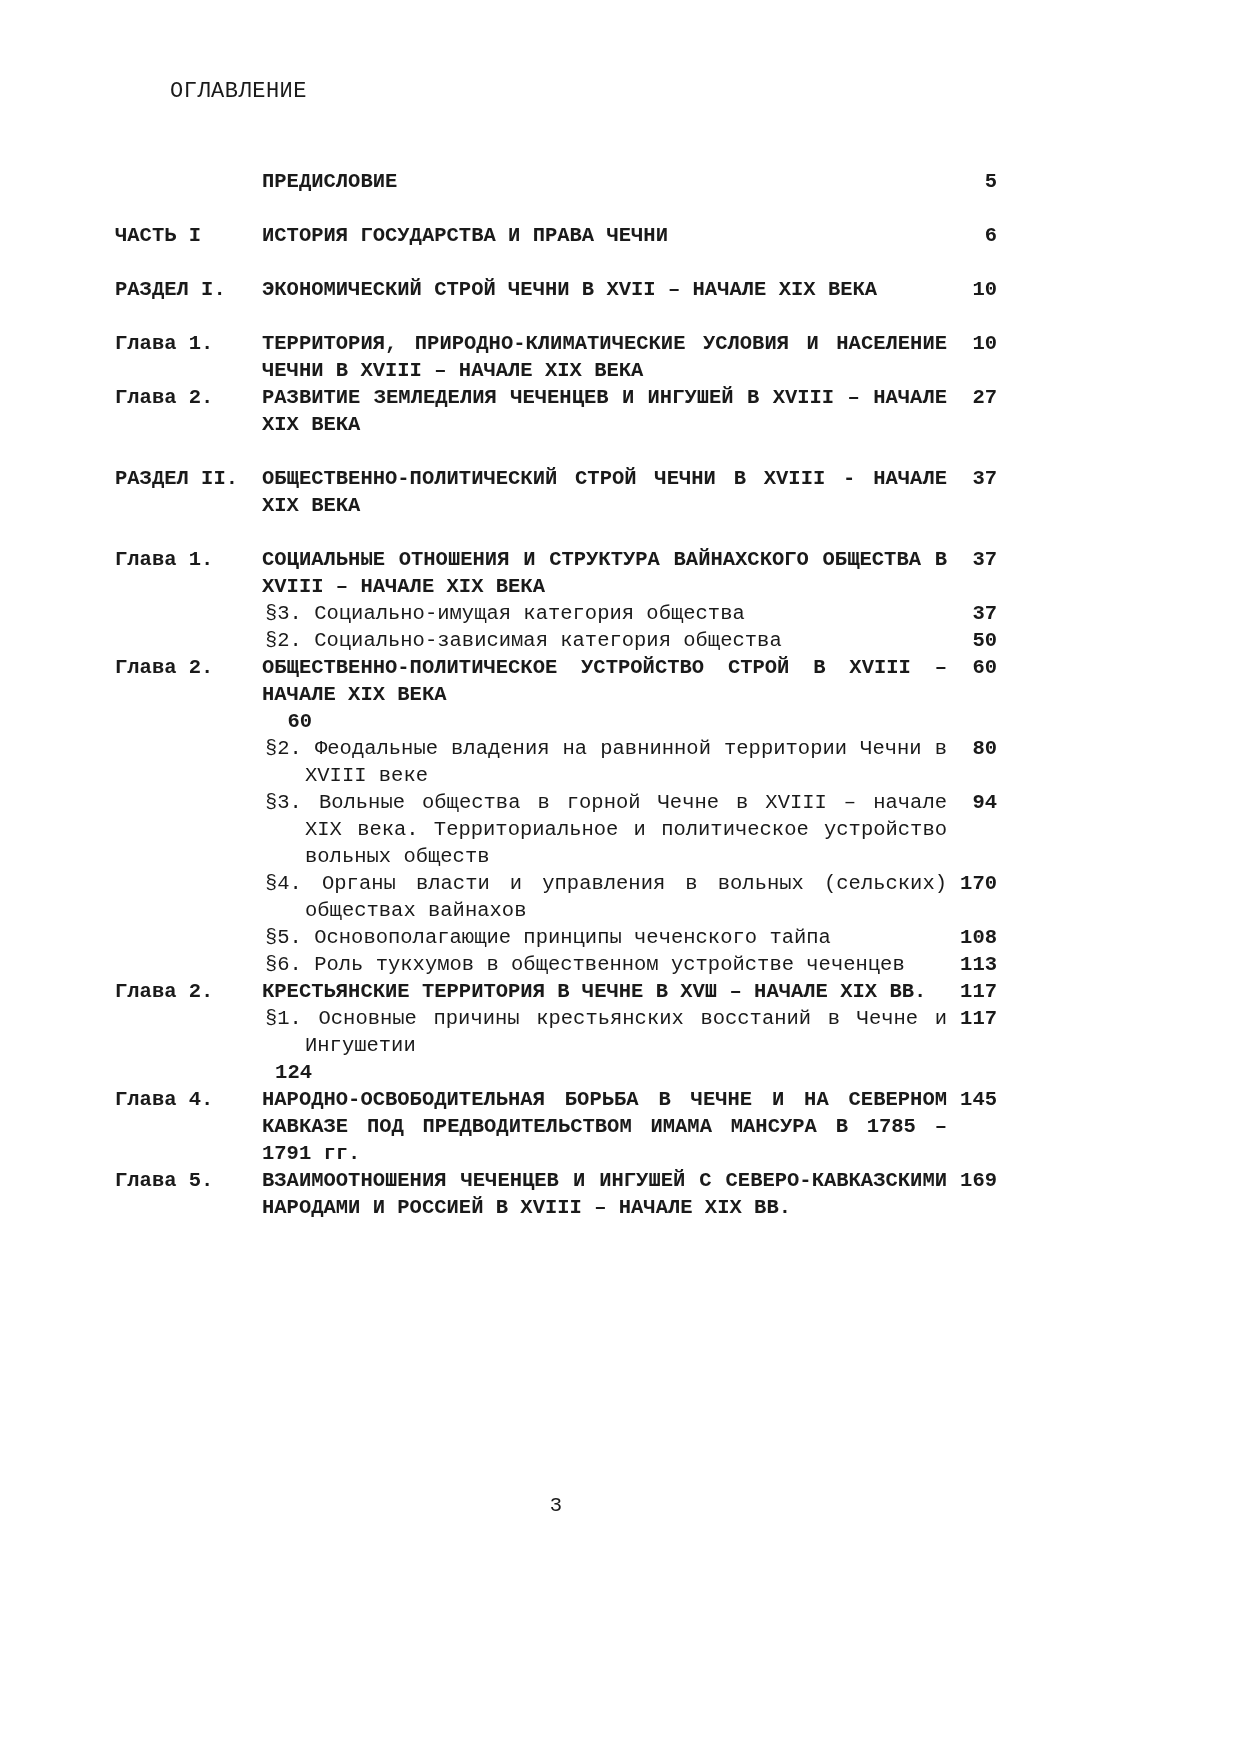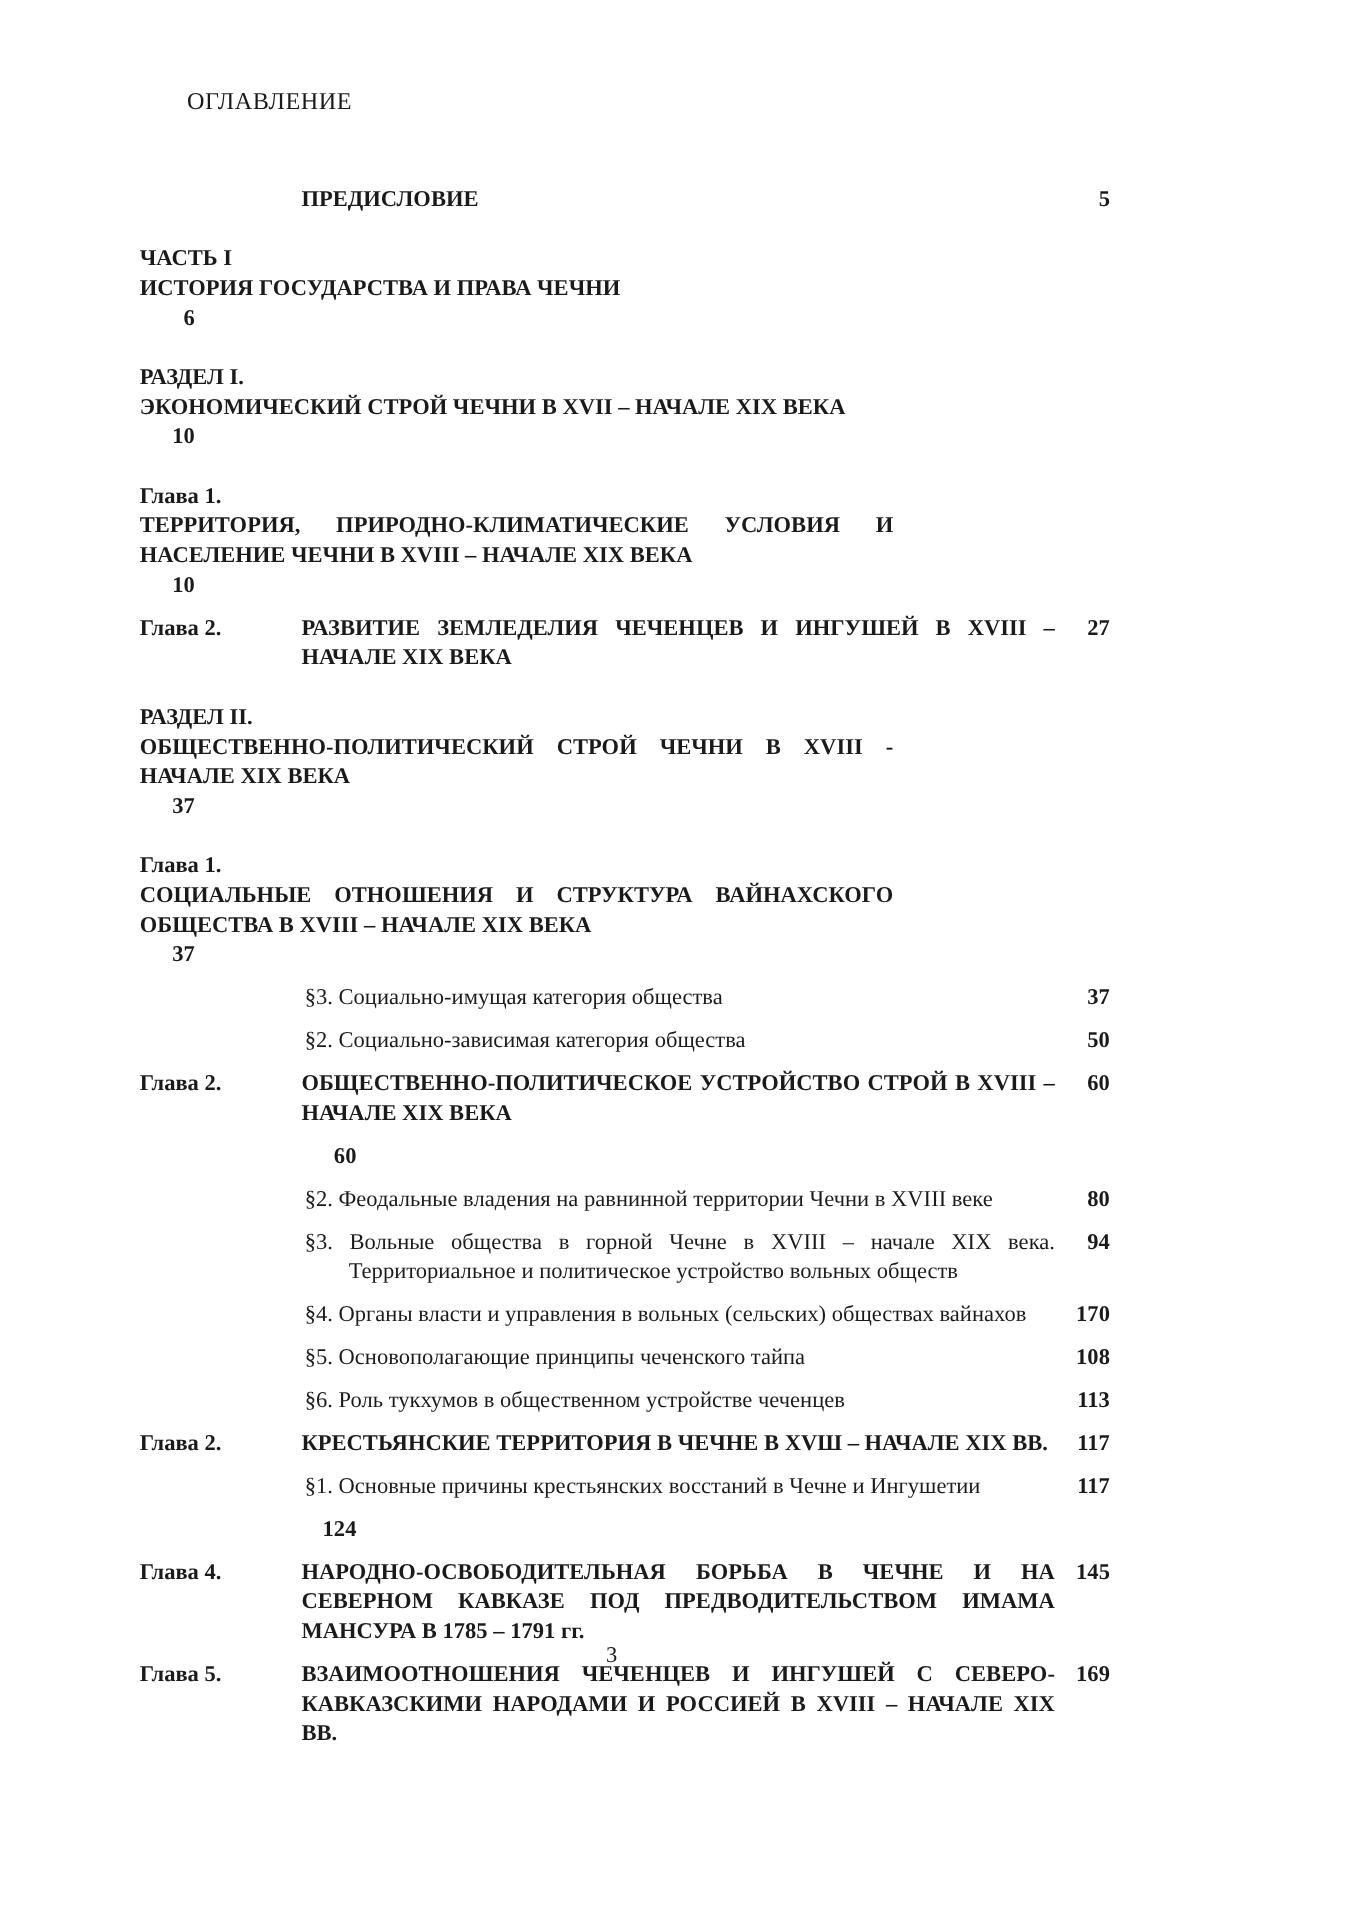--- a/index.html
+++ b/index.html
@@ -7,43 +7,42 @@
     padding: 0;
     background: #ffffff;
   }
   .page {
     position: relative;
     width: 1241px;
     height: 1755px;
     background: #ffffff;
     box-sizing: border-box;
     padding: 78px 244px 0 115px;
-    font-family: Liberation Serif, serif;
+    font-family: Liberation Mono, monospace;
     font-size: 20.5px;
     line-height: 27px;
     color: #1a1a1a;
   }
   .doc-heading {
     font-size: 22px;
     font-weight: 400;
     letter-spacing: 0.5px;
     margin: 0 0 62px 55px;
     line-height: 28px;
   }
   .toc {
     width: 882px;
   }
   .toc-row {
     display: flex;
     align-items: flex-start;
-    margin: 12px;
+    margin: 0;
   }
   .toc-row.gap {
     margin-top: 27px;
-    flex-direction: column;
   }
   .cell-label {
     flex: none;
     width: 147px;
     font-weight: bold;
     box-sizing: border-box;
   }
   .cell-title {
     flex: none;
     width: 685px;

